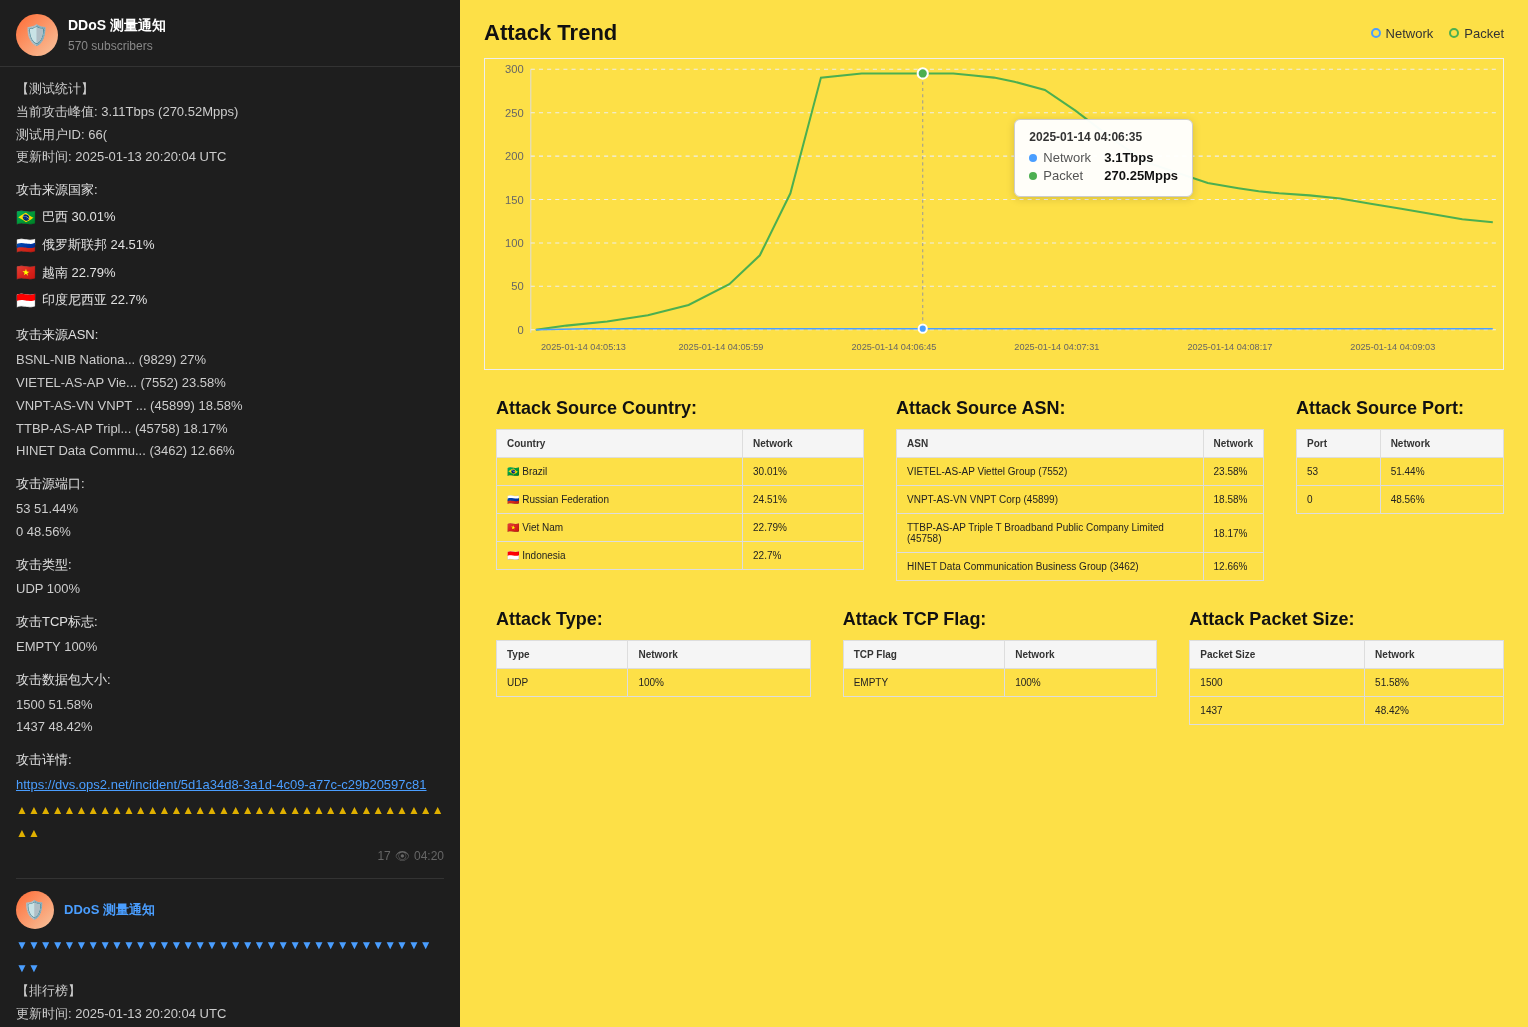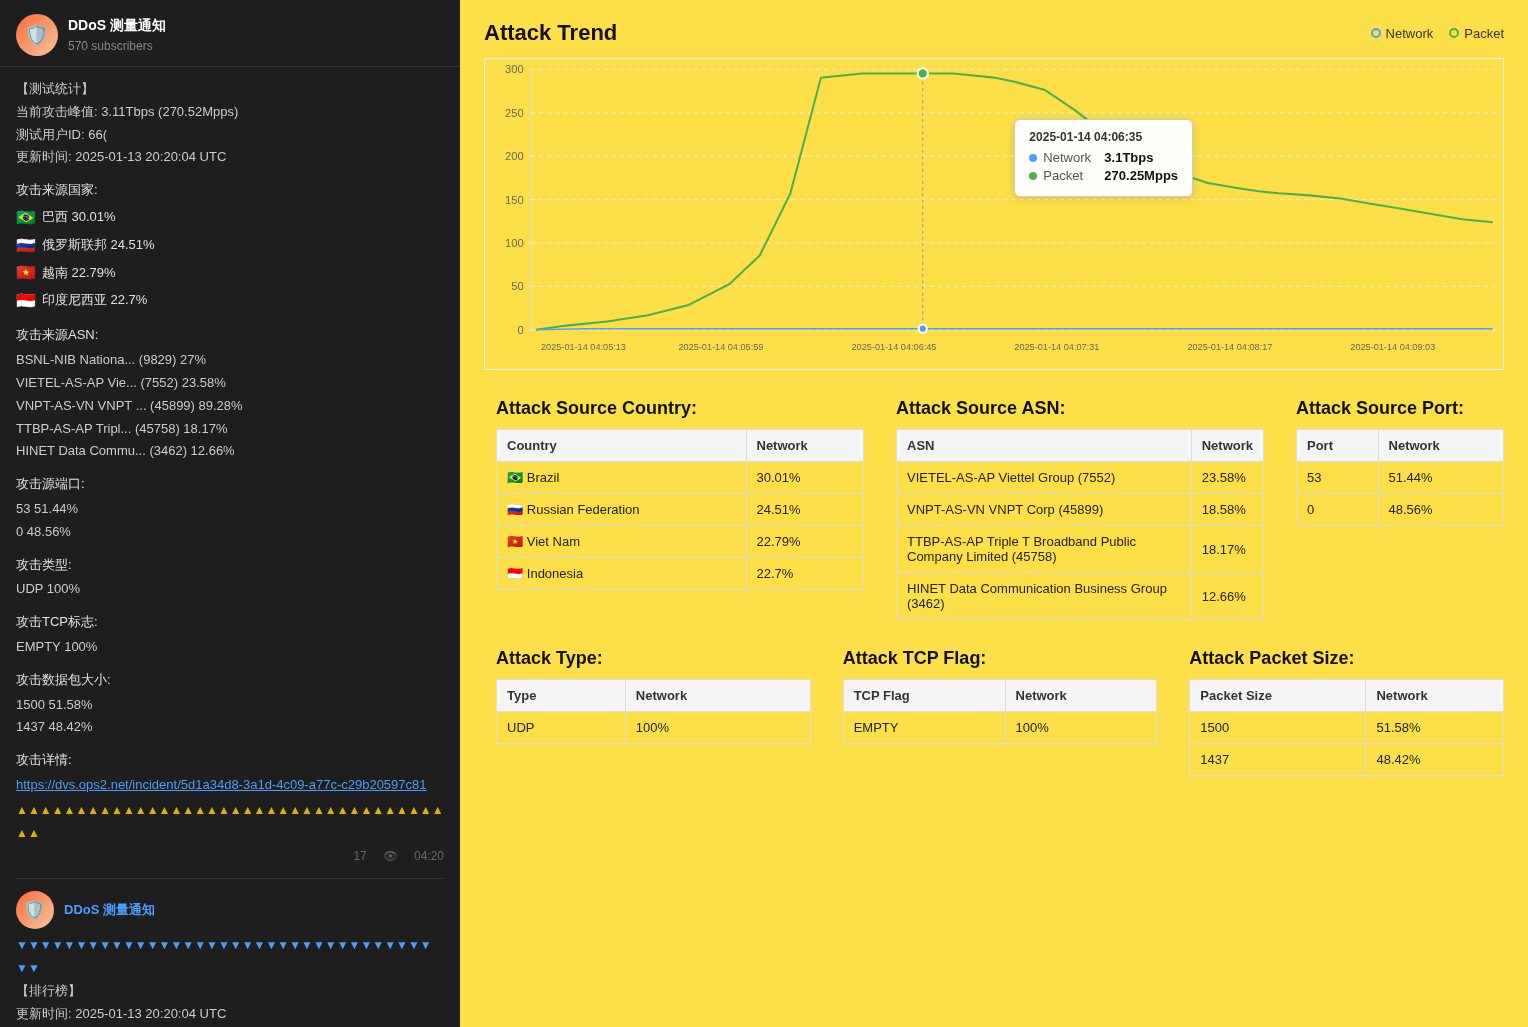--- a/index.html
+++ b/index.html
@@ -65,21 +65,21 @@
     }
     .triangle-row {
       color: #e0b000;
       font-size: 12px;
       line-height: 1.4;
       margin-top: 6px;
     }
     .message-meta {
       display: flex;
       justify-content: flex-end;
-      gap: 16px;
+      gap: 4px;
       color: #666;
       font-size: 12px;
       margin-top: 6px;
     }
     .divider {
       height: 1px;
       background: #333;
       margin: 12px 0;
     }
     .second-message-header {
@@ -172,21 +172,21 @@
     }
     .table-section-title {
       font-size: 18px;
       font-weight: 700;
       color: #111;
       margin-bottom: 10px;
     }
     table {
       width: 100%;
       border-collapse: collapse;
-      font-size: 13px;
+      font-size: 10px;
     }
     th {
       background: #f5f5f5;
       border: 1px solid #ddd;
       padding: 8px 10px;
       text-align: left;
       font-weight: 600;
       color: #333;
     }
     td {
@@ -269,21 +269,21 @@
       <span>越南 22.79%</span>
     </div>
     <div class="flag-item">
       <span class="flag">🇮🇩</span>
       <span>印度尼西亚 22.7%</span>
     </div>
 
     <p class="section-title">攻击来源ASN:</p>
     <p>BSNL-NIB Nationa... (9829) 27%</p>
     <p>VIETEL-AS-AP Vie... (7552) 23.58%</p>
-    <p>VNPT-AS-VN VNPT ... (45899) 89.28%</p>
+    <p>VNPT-AS-VN VNPT ... (45899) 18.58%</p>
     <p>TTBP-AS-AP Tripl... (45758) 18.17%</p>
     <p>HINET Data Commu... (3462) 12.66%</p>
 
     <p class="section-title">攻击源端口:</p>
     <p>53 51.44%</p>
     <p>0 48.56%</p>
 
     <p class="section-title">攻击类型:</p>
     <p>UDP 100%</p>
 

